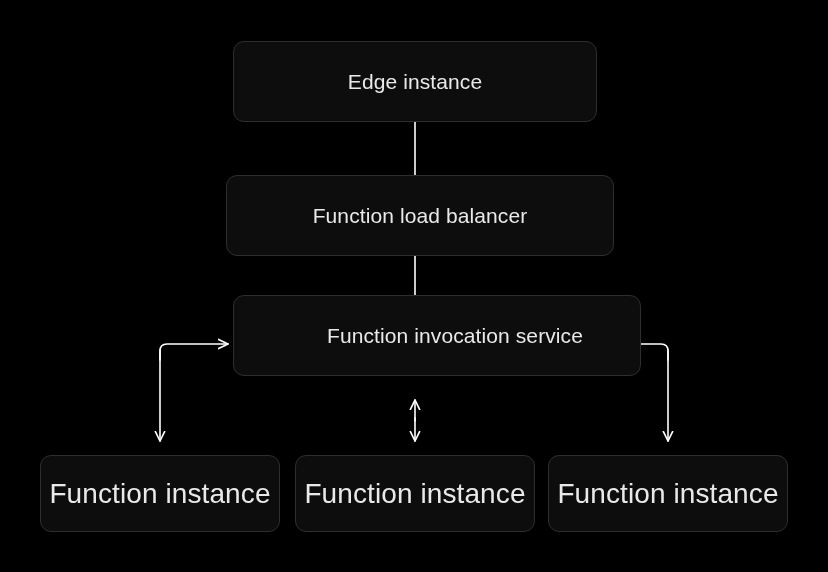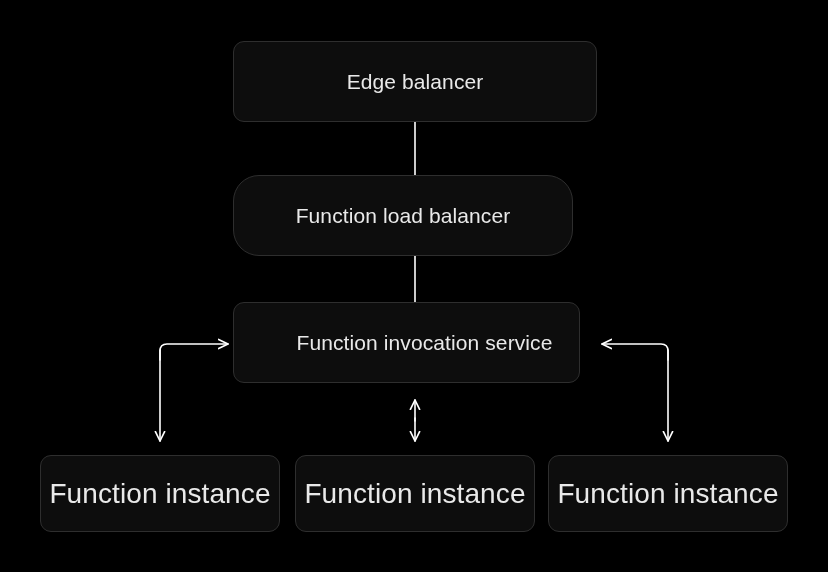--- a/index.html
+++ b/index.html
@@ -41,22 +41,22 @@
     color: #e9e9e9;
     font-size: 21px;
     font-weight: 400;
     letter-spacing: 0.1px;
     line-height: 1.2;
     white-space: nowrap;
     text-align: center;
   }
   
   .node-edge-routing  { left: 233px; top: 41px;  width: 364px; height: 81px; }
-  .node-load-balancer { left: 233px; top: 175px; width: 340px; height: 81px; border-radius: 26px; }
-  .node-invocation    { left: 233px; top: 302px; width: 347px; height: 81px; padding-left: 36px; }
+  .node-load-balancer { left: 226px; top: 175px; width: 388px; height: 81px; }
+  .node-invocation    { left: 233px; top: 295px; width: 408px; height: 81px; padding-left: 36px; }
   
   .node-instance-left   { left: 40px;  top: 455px; width: 240px; height: 77px; }
   .node-instance-middle { left: 295px; top: 455px; width: 240px; height: 77px; }
   .node-instance-right  { left: 548px; top: 455px; width: 240px; height: 77px; }
   .node-instance .node-label { font-size: 28px; }
 </style>
 </head>
 <body>
 
 <div id="canvas">
@@ -78,21 +78,21 @@
 
     <path d="M 415 421 L 415 400" fill="none" stroke="#ffffff" stroke-width="1.6" stroke-linecap="round" marker-end="url(#arrow-end)"></path>
     <path d="M 415 418 L 415 441" fill="none" stroke="#ffffff" stroke-width="1.6" stroke-linecap="round" marker-end="url(#arrow-end)"></path>
 
     <path d="M 668 360 L 668 351 Q 668 344 661 344 L 602 344" fill="none" stroke="#ffffff" stroke-width="1.6" stroke-linecap="round" marker-end="url(#arrow-end)"></path>
 
     <path d="M 668 350 L 668 441" fill="none" stroke="#ffffff" stroke-width="1.6" stroke-linecap="round" marker-end="url(#arrow-end)"></path>
   </svg>
 
   <div class="node node-edge-routing">
-    <span class="node-label">Edge balancer</span>
+    <span class="node-label">Edge instance</span>
   </div>
 
   <div class="node node-load-balancer">
     <span class="node-label">Function load balancer</span>
   </div>
 
   <div class="node node-invocation">
     <span class="node-label">Function invocation service</span>
   </div>
 

